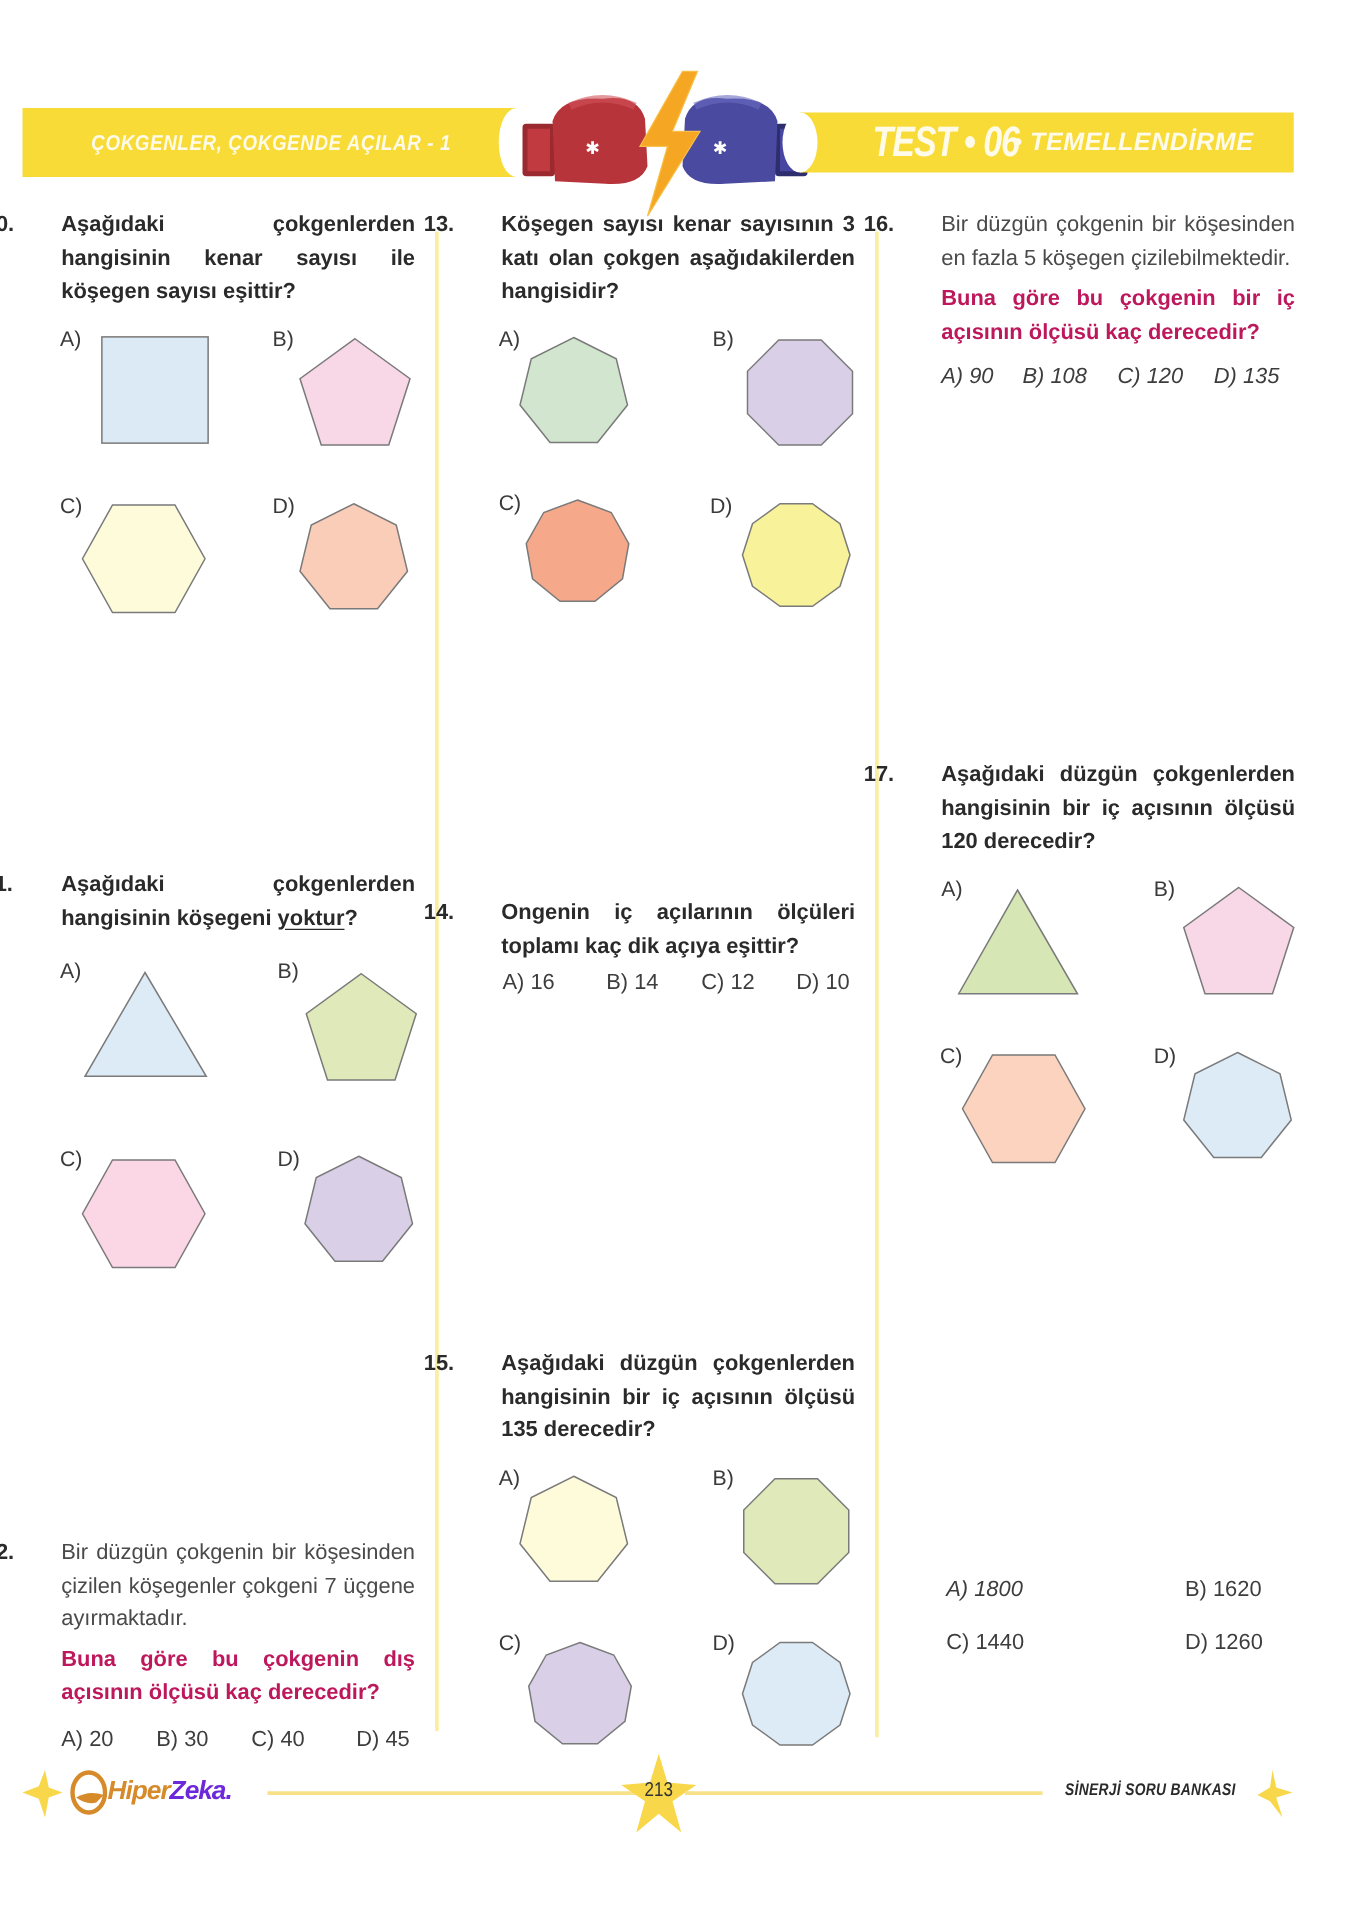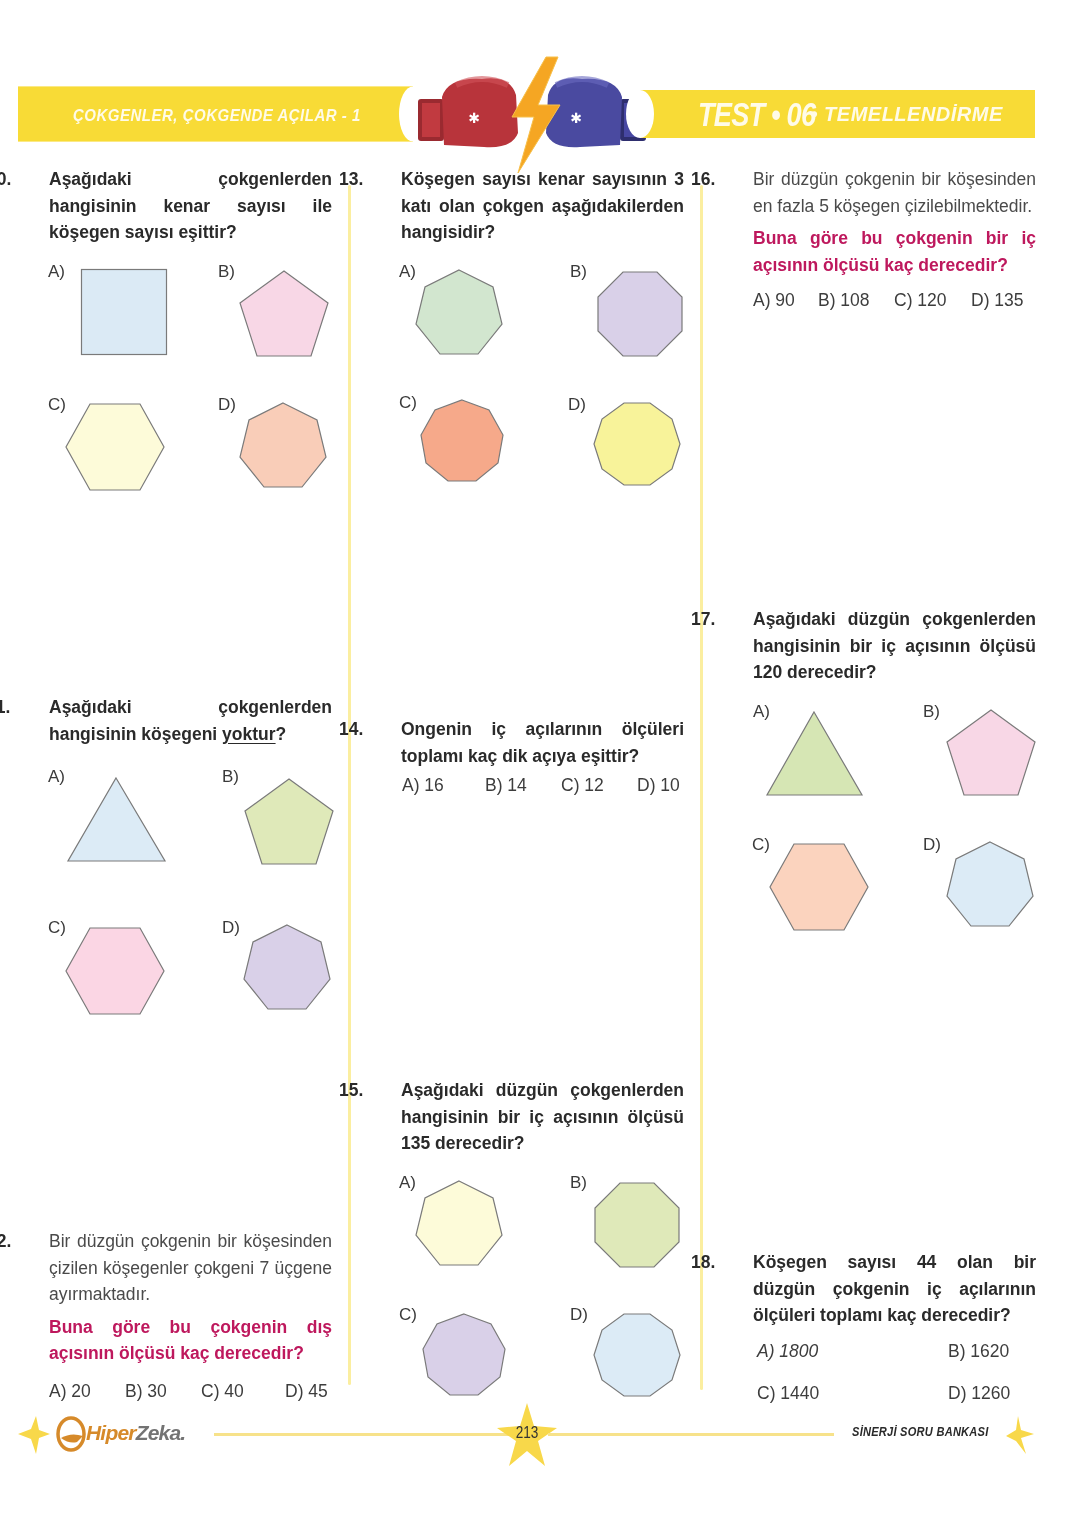--- a/index.html
+++ b/index.html
@@ -46,21 +46,21 @@
 
   .choices-inline { display: flex; font-size: 17.5px; color: #3d3d3d; font-weight: 400; }
   .choice { display: inline-block; }
 
   
   .footer-line { position: absolute; top: 1433px; height: 3px; background: #f7e28a; }
   .footer-star { position: absolute; }
   .page-num { position: absolute; left: 510px; top: 1424px; width: 34px; text-align: center; font-size: 16px; color: #333; transform: scaleX(0.85); }
   .brand { position: absolute; left: 86px; top: 1421px; font-size: 21px; font-weight: 900; font-style: italic; letter-spacing: -0.8px; }
   .brand .b1 { color: #d68a2a; }
-  .brand .b2 { color: #737373; }
+  .brand .b2 { color: #6d28d9; }
   .series { position: absolute; left: 852px; top: 1424px; font-size: 13.5px; font-weight: 900; font-style: italic; color: #2a2a2a; letter-spacing: 0.3px; transform: scaleX(0.82); transform-origin: left; }
 </style>
 </head>
 <body>
 
 <div class="banner-left">
   <span>ÇOKGENLER, ÇOKGENDE AÇILAR - 1</span>
 </div>
 
 <svg class="gloves" viewBox="0 0 240 120">
@@ -231,21 +231,21 @@
   <svg width="88" height="86" viewBox="-44 -43 88 86">
       <polygon points="-13,-41 13,-41 35,-25 43,0 35,25 13,41 -13,41 -35,25 -43,0 -35,-25" fill="#dcebf6" stroke="#7a7a7a" stroke-width="1.2"></polygon>
     </svg>
 </div>
 
 <div class="question" style="left:722px; top:166px; width:314px;">
   <div class="q-head q-body q-text">
     <span class="q-num">16.</span><span class="q-normal">Bir düzgün çokgenin bir köşesinden en fazla 5 köşegen çizilebilmektedir.</span>
   </div>
   <div class="q-head q-body q-bold">Buna göre bu çokgenin bir iç açısının ölçüsü kaç derecedir?</div>
-  <div class="choices-inline" style="padding-left:31px; margin-top:12px;">
+  <div class="choices-inline" style="padding-left:31px; margin-top:12px;font-style:italic;">
     <span class="choice" style="width:65px;">A) 90</span>
     <span class="choice" style="width:76px;">B) 108</span>
     <span class="choice" style="width:77px;">C) 120</span>
     <span class="choice">D) 135</span>
   </div>
 </div>
 
 <div class="question" style="left:722px; top:606px; width:314px;">
   <div class="q-head q-body q-text">
     <span class="q-num">17.</span><span>Aşağıdaki düzgün çokgenlerden hangisinin bir iç açısının ölçüsü 120 derecedir?</span>
@@ -270,23 +270,20 @@
     </svg>
 </div>
 <span class="opt-label" style="left:923px; top:835px;">D)</span>
 <div class="shape" style="left:945px; top:841px;">
   <svg width="90" height="88" viewBox="-45 -45 90 88">
       <polygon points="0,-44 34,-27 43,10 19,40 -19,40 -43,10 -34,-27" fill="#dcebf6" stroke="#7a7a7a" stroke-width="1.2"></polygon>
     </svg>
 </div>
 
 <div class="question" style="left:722px; top:1249px; width:314px;">
-  <div class="q-head q-body q-text">
-    <span class="q-num">18.</span><span>Köşegen sayısı 44 olan bir düzgün çokgenin iç açılarının ölçüleri toplamı kaç derecedir?</span>
-  </div>
   <div class="choices-inline" style="padding-left:35px; margin-top:12px;">
     <span class="choice" style="width:191px;font-style:italic;">A) 1800</span>
     <span class="choice">B) 1620</span>
   </div>
   <div class="choices-inline" style="padding-left:35px; margin-top:21px;">
     <span class="choice" style="width:191px;">C) 1440</span>
     <span class="choice">D) 1260</span>
   </div>
 </div>
 

